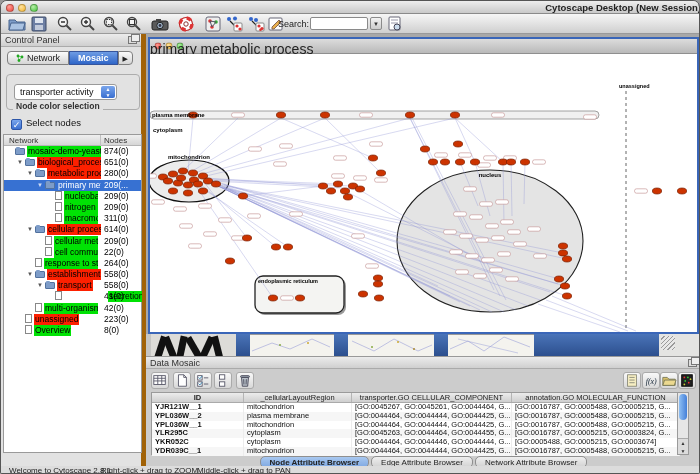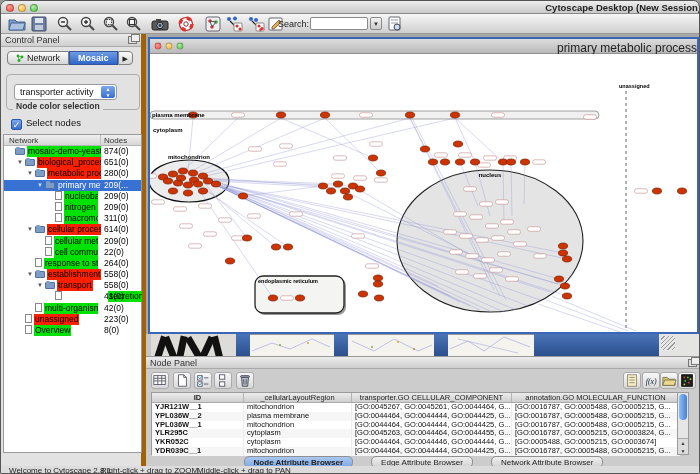--- a/index.html
+++ b/index.html
@@ -62,21 +62,21 @@
   .tlabel{display:inline-block;overflow:hidden;vertical-align:top;line-height:11px;padding:0 1px;}
   .tlabel.green{background:#00e204;}
   .tlabel.red{background:#fd2000;}
   .tree-row.sel .tlabel{background:transparent;color:#fff;}
   .tnodes{position:absolute;left:100px;top:0;line-height:11px;}
   
   .mdi{position:absolute;left:145px;top:33px;width:555px;height:322px;background:#a8a8a8;}
   .netwin{position:absolute;left:2px;top:3px;width:551px;height:297px;border:2px solid #3a66b8;background:#fff;}
   .ntitle{position:relative;height:15px;background:linear-gradient(#dcdcdc,#b9b9b9);border-bottom:1px solid #8f8f8f;}
   .ntitle .tl{top:3px;transform:scale(.85);}
-  .ntitle .t{position:absolute;left:0;right:0;top:2px;text-align:right;font-size:12px;color:#222;}
+  .ntitle .t{position:absolute;left:0;right:0;top:2px;text-align:left;font-size:14px;color:#222;}
   .canvas{position:relative;width:547px;height:278px;background:#fff;overflow:hidden;}
   .edge{stroke-width:.7;opacity:.5;}
   .gnode{fill:#cc3300;stroke:#7a1e00;stroke-width:.7;}
   .pill{fill:#fff;stroke:#c08b8b;stroke-width:.6;}
   .rlabel{font-family:"Liberation Sans",sans-serif;font-size:6px;font-weight:bold;fill:#000;}
   .rlabel.sm{font-size:5.5px;}
   
   .strip{position:absolute;left:0;top:300px;width:555px;height:22px;background:#c6c6c4;overflow:hidden;}
   .frag{position:absolute;top:0;height:22px;}
   .fragdark{left:5px;width:85px;background:#dddcd8;overflow:hidden;}
@@ -100,21 +100,21 @@
   .tcell{overflow:hidden;white-space:nowrap;padding-left:3px;line-height:8.8px;border-right:1px solid #ececec;}
   .c0{width:92px;font-weight:bold;}
   .c1{width:108px;}
   .c2{width:160px;}
   .c3{width:168px;}
   .vscroll{position:absolute;right:12px;top:35px;width:12px;height:63px;background:#e6e6e6;border:1px solid #9a9a9a;}
   .vthumb{position:absolute;left:1px;top:1px;width:8px;height:26px;border-radius:4px;
     background:linear-gradient(90deg,#8fc0f4,#447fd8);}
   .varrows{position:absolute;left:0;bottom:0;width:10px;height:16px;background:#dcdcdc;border-top:1px solid #aaa;
     font-size:5px;color:#333;text-align:center;line-height:8px;}
-  .dtabs{position:absolute;left:0;top:99px;width:555px;height:12px;display:flex;justify-content:center;gap:18px;}
+  .dtabs{position:absolute;left:0;top:99px;width:555px;height:12px;display:flex;justify-content:center;gap:2px;}
   .dtab{height:12px;font-size:8px;line-height:11px;padding:0 9px;border:1px solid #8f8f8f;border-radius:5px;
     background:linear-gradient(#efefef,#d2d2d2);color:#222;}
   .dtab.active{background:linear-gradient(#a8c8f0,#7fa8e2);font-weight:bold;}
   
   .statusbar{position:absolute;left:0;top:465px;width:700px;height:9px;background:#dcdcdc;font-size:8px;color:#222;}
   .statusbar span{position:absolute;top:0;}
   .st0{left:8px;} .st1{left:100px;} .st2{left:196px;}
 </style>
 </head>
 <body>
@@ -487,21 +487,21 @@
       </div>
       <div class="frag bluecap" style="left:388px;width:125px"></div>
       <div class="frag" style="left:513px;width:42px;background:#e4e4e2">
         <div class="gripcorner" style="right:auto;left:2px"></div>
       </div>
     </div>
   </div>
 
   <div class="dpanel">
     <div class="phead">
-      <span>Node Panel</span>
+      <span>Data Mosaic</span>
       <span class="floaticon"></span>
     </div>
     <div class="dtoolbar">
       <div class="dbtn" style="left:5px"><svg viewBox="0 0 18 17" width="16" height="15">
             <rect x="2" y="3" width="13" height="10" fill="#fff" stroke="#556"></rect>
             <line x1="2" y1="6" x2="15" y2="6" stroke="#556"></line>
             <line x1="2" y1="9" x2="15" y2="9" stroke="#556"></line>
             <line x1="6.5" y1="3" x2="6.5" y2="13" stroke="#556"></line>
             <line x1="11" y1="3" x2="11" y2="13" stroke="#556"></line>
           </svg></div>

